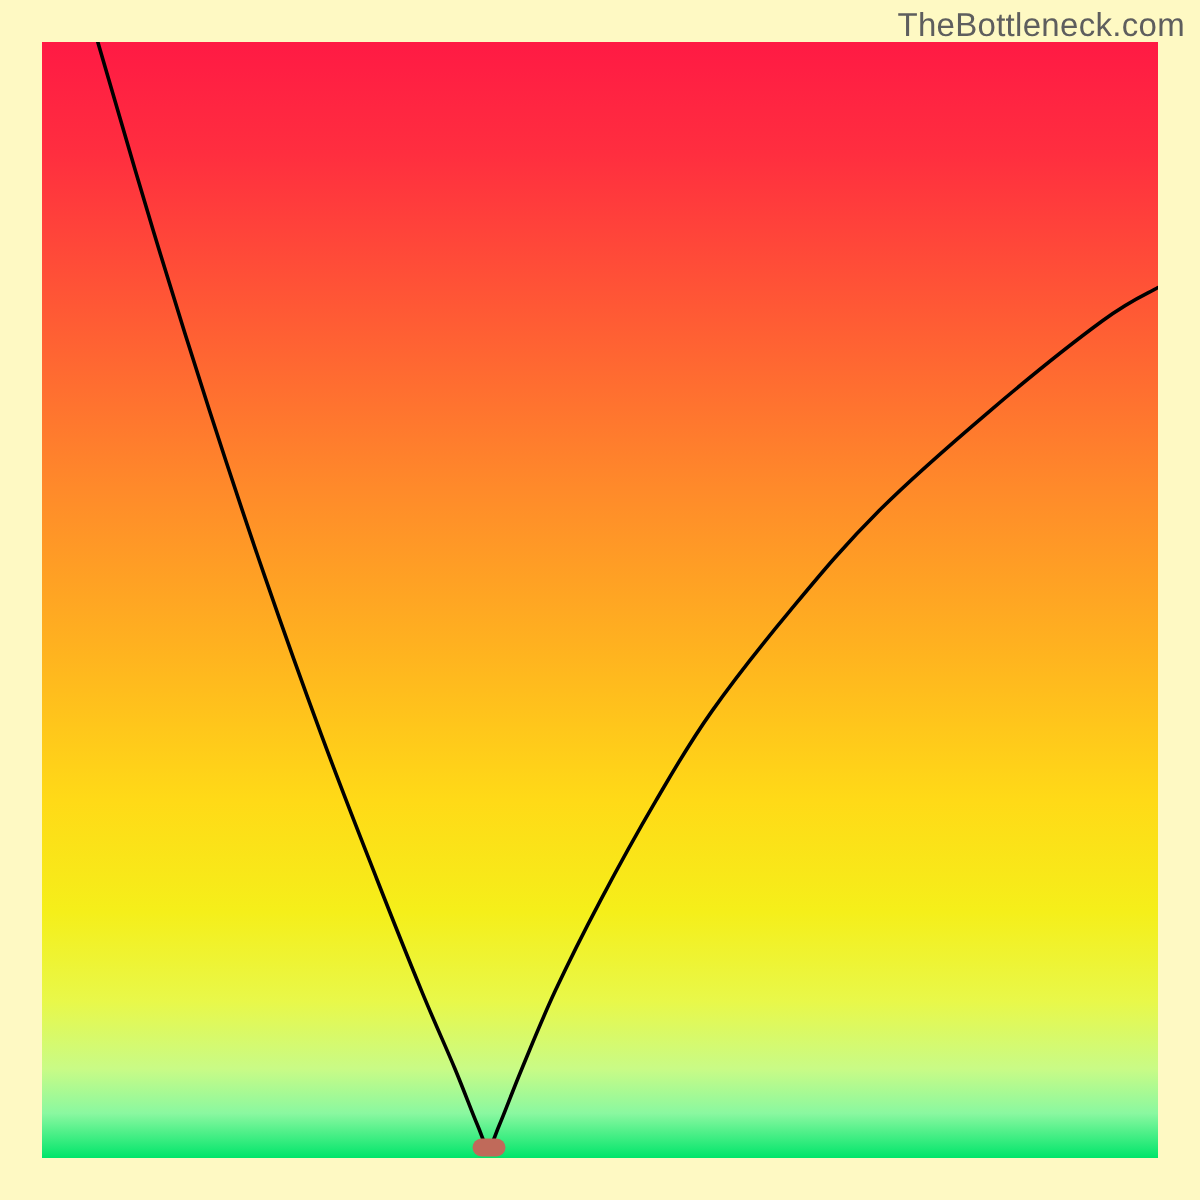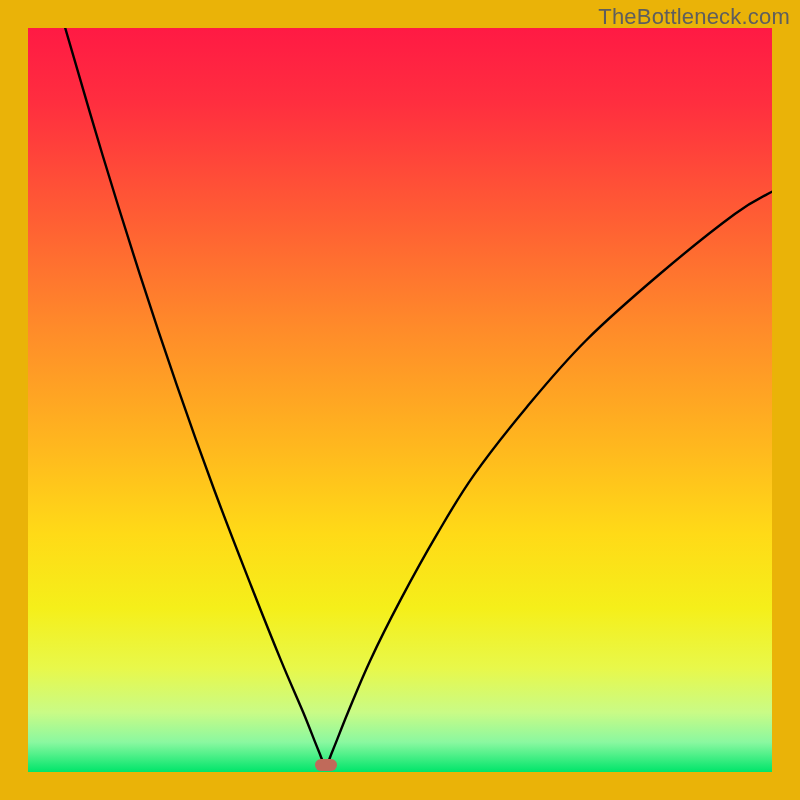--- a/index.html
+++ b/index.html
@@ -10,21 +10,21 @@
     background: #000;
     overflow: hidden;
     font-family: Arial, Helvetica, sans-serif;
   }
   .frame {
     position: absolute;
     top: 0;
     left: 0;
     width: 800px;
     height: 800px;
-    background: #eab308;
+    background: #fef9c3;
   }
   .plot {
     position: absolute;
     top: 28px;
     left: 28px;
     width: 744px;
     height: 744px;
     overflow: hidden;
   }
   .gradient {

